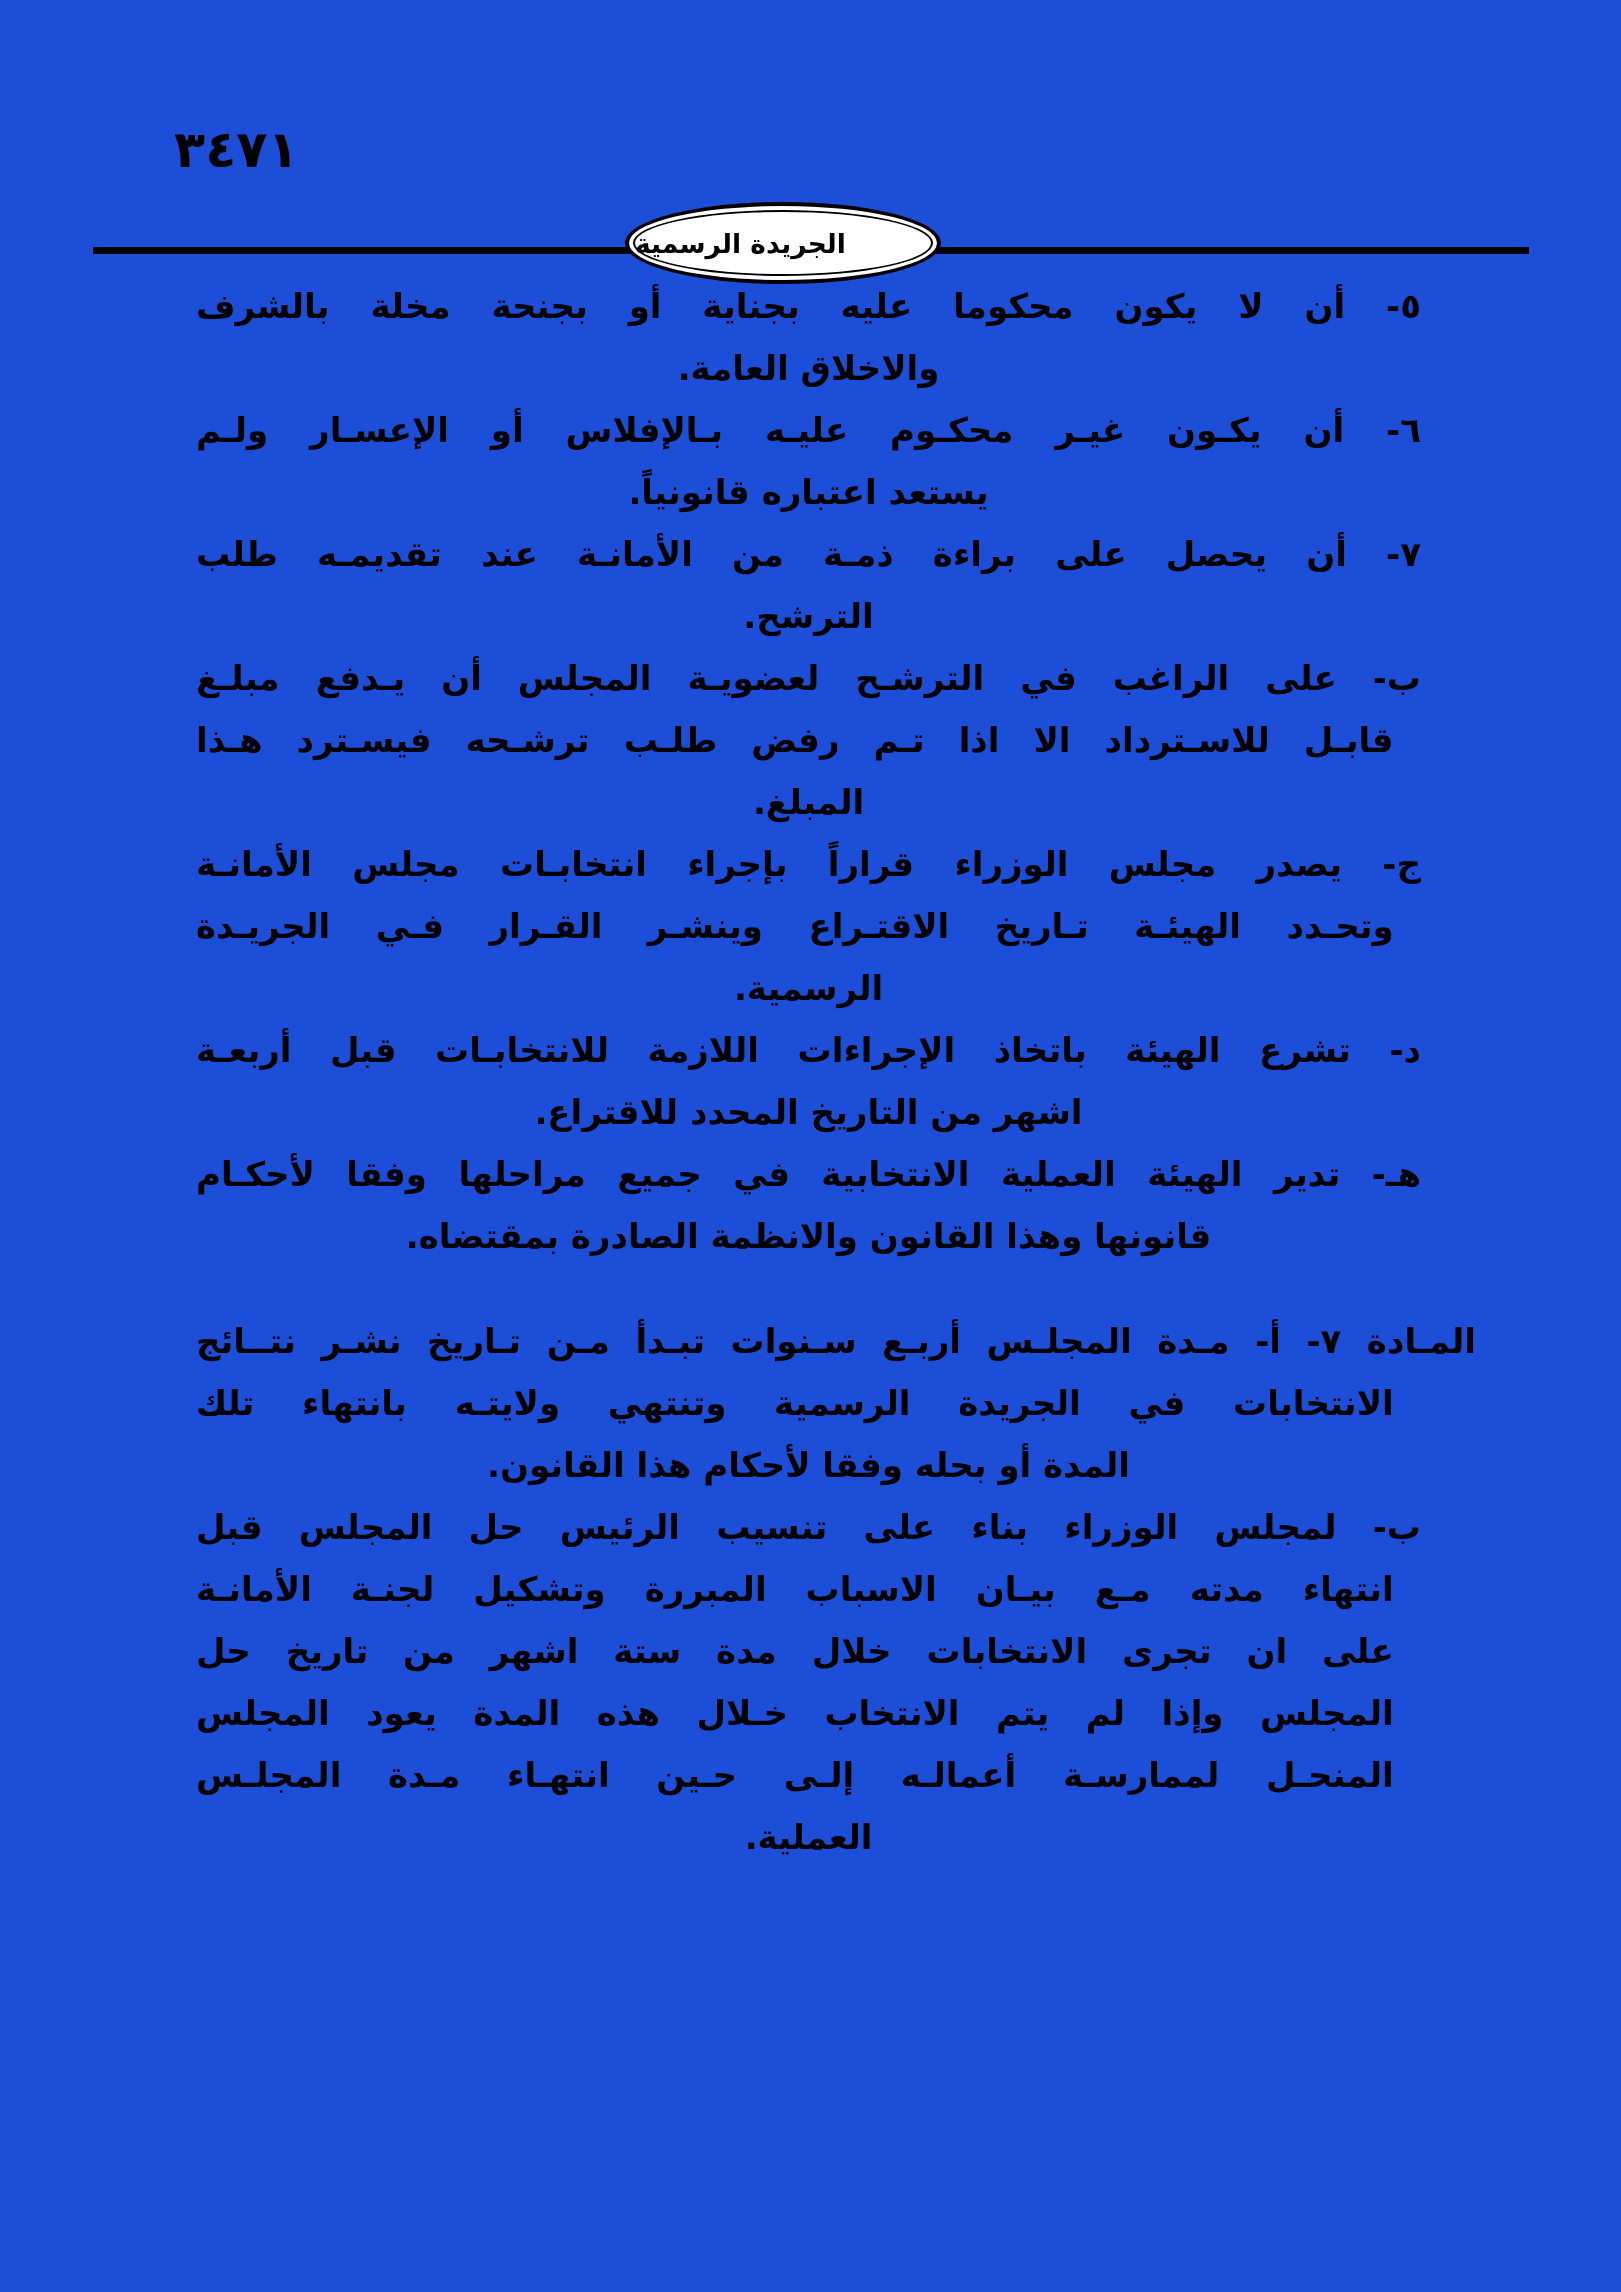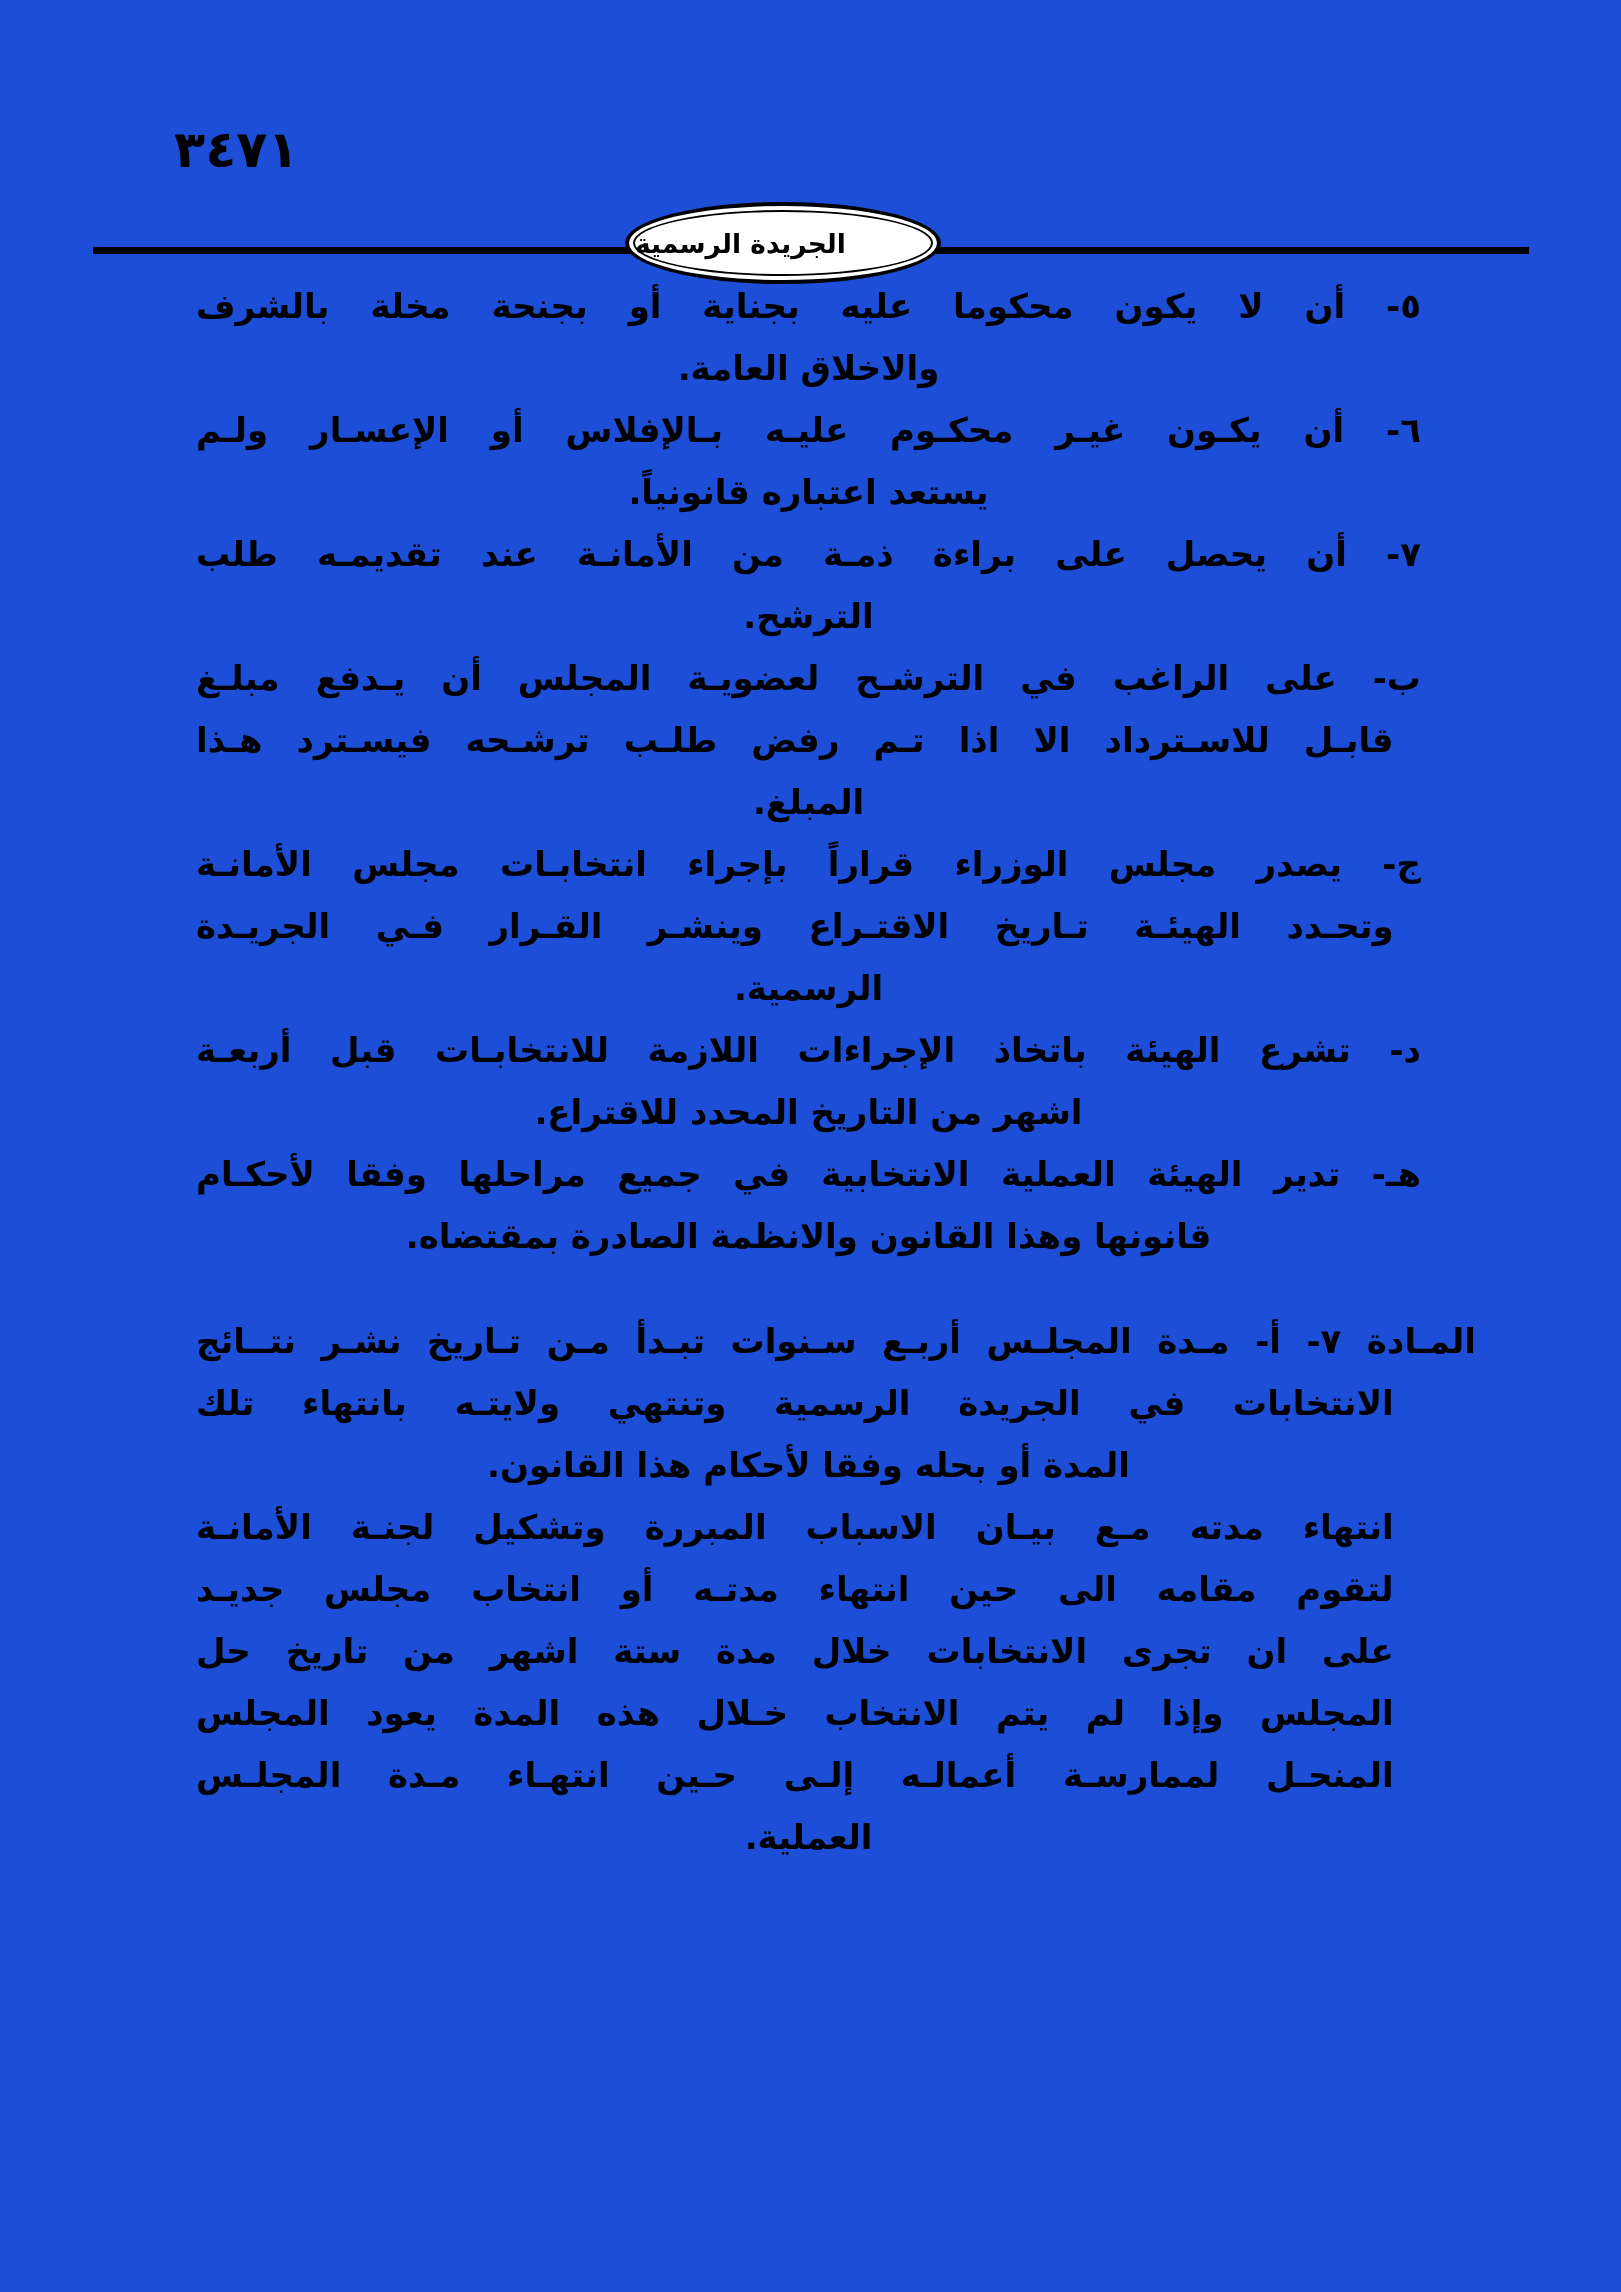--- a/index.html
+++ b/index.html
@@ -114,22 +114,22 @@
       <div class="line first">ج- يصدر مجلس الوزراء قراراً بإجراء انتخابـات مجلس الأمانـة</div>
       <div class="line cont">وتحـدد الهيئـة تـاريخ الاقتـراع وينشـر القـرار فـي الجريـدة</div>
       <div class="line last">الرسمية.</div>
       <div class="line first">د- تشرع الهيئة باتخاذ الإجراءات اللازمة للانتخابـات قبل أربعـة</div>
       <div class="line last">اشهر من التاريخ المحدد للاقتراع.</div>
       <div class="line first">هـ- تدير الهيئة العملية الانتخابية في جميع مراحلها وفقا لأحكـام</div>
       <div class="line last">قانونها وهذا القانون والانظمة الصادرة بمقتضاه.</div>
       <div class="line article">المـادة ٧- أ- مـدة المجلـس أربـع سـنوات تبـدأ مـن تـاريخ نشـر نتــائج</div>
       <div class="line cont">الانتخابات في الجريدة الرسمية وتنتهي ولايتـه بانتهاء تلك</div>
       <div class="line last">المدة أو بحله وفقا لأحكام هذا القانون.</div>
+      <div class="line first">ب- لمجلس الوزراء بناء على تنسيب الرئيس حل المجلس قبل</div>
       <div class="line cont">انتهاء مدته مـع بيـان الاسباب المبررة وتشكيل لجنـة الأمانـة</div>
-      <div class="line cont">لتقوم مقامه الى حين انتهاء مدتـه أو انتخاب مجلس جديـد</div>
       <div class="line cont">على ان تجرى الانتخابات خلال مدة ستة اشهر من تاريخ حل</div>
       <div class="line cont">المجلس وإذا لم يتم الانتخاب خـلال هذه المدة يعود المجلس</div>
       <div class="line cont">المنحـل لممارسـة أعمالـه إلـى حـين انتهـاء مـدة المجلـس</div>
       <div class="line last">العملية.</div>
     </div>
 
 </div>
 
 
 </body></html>

